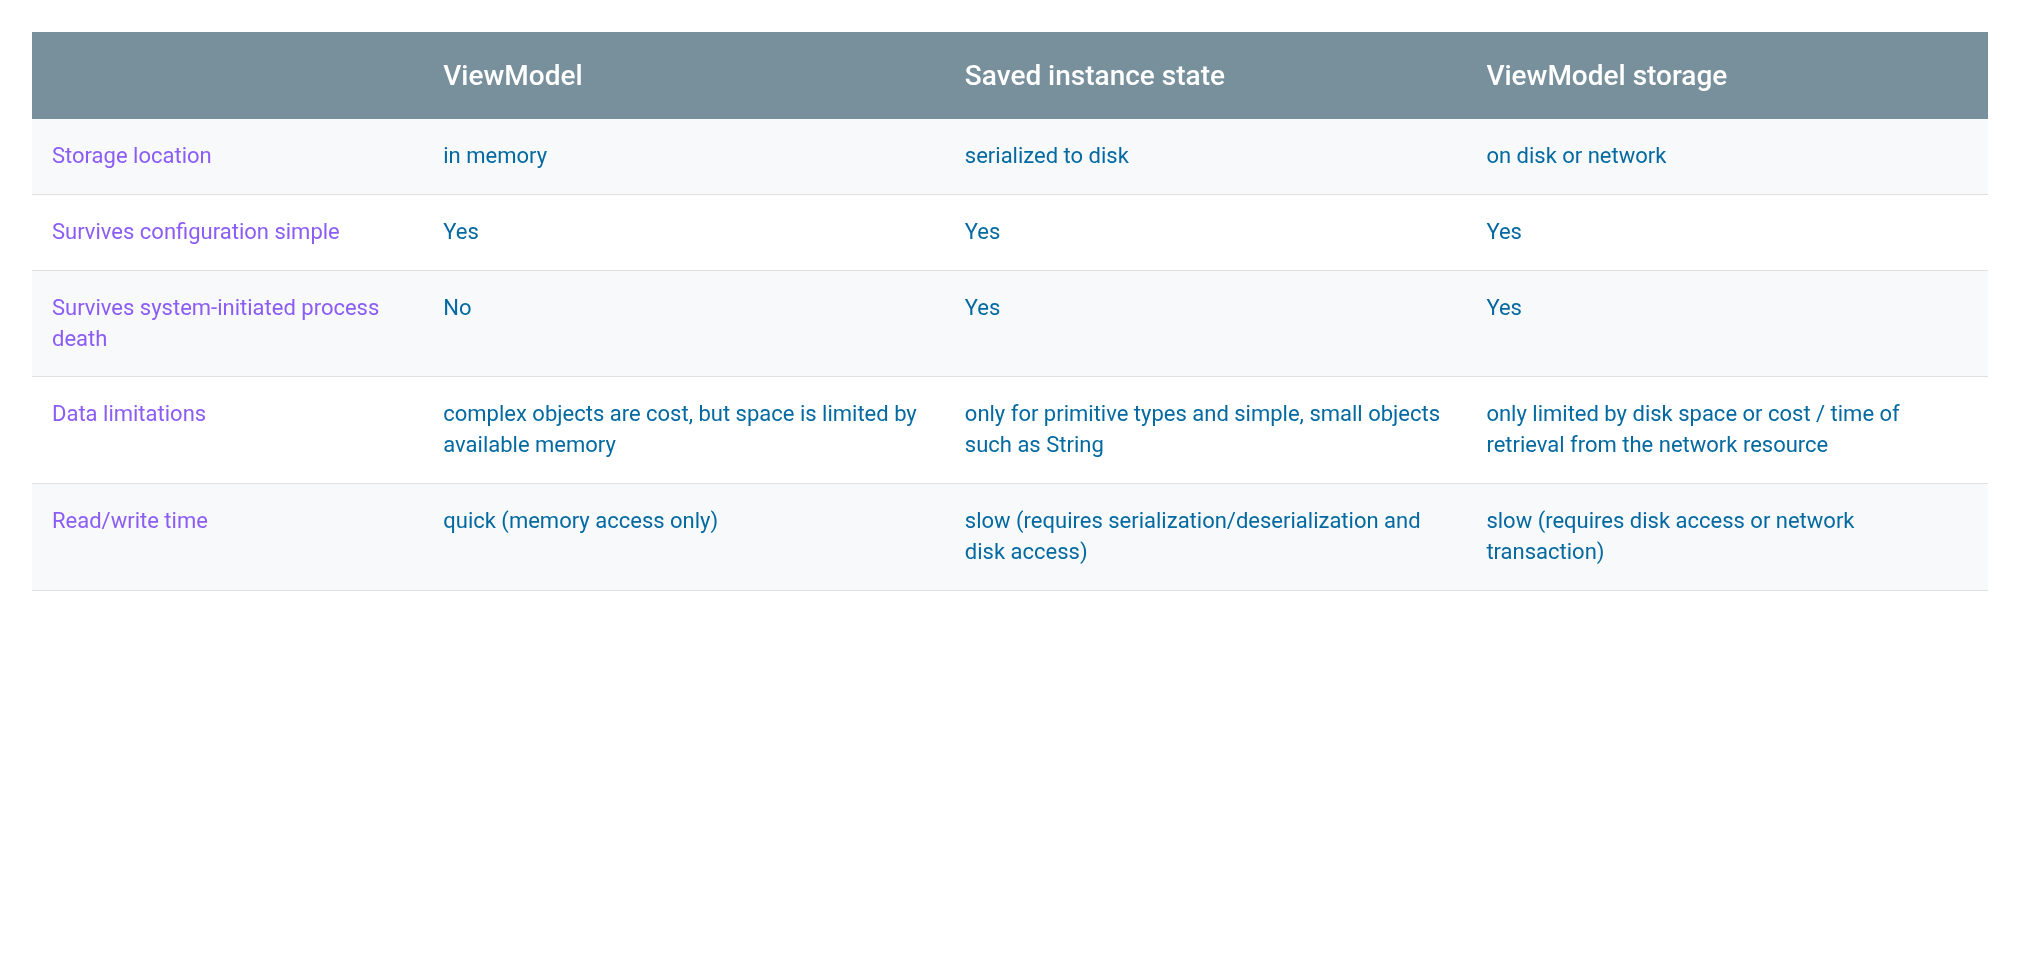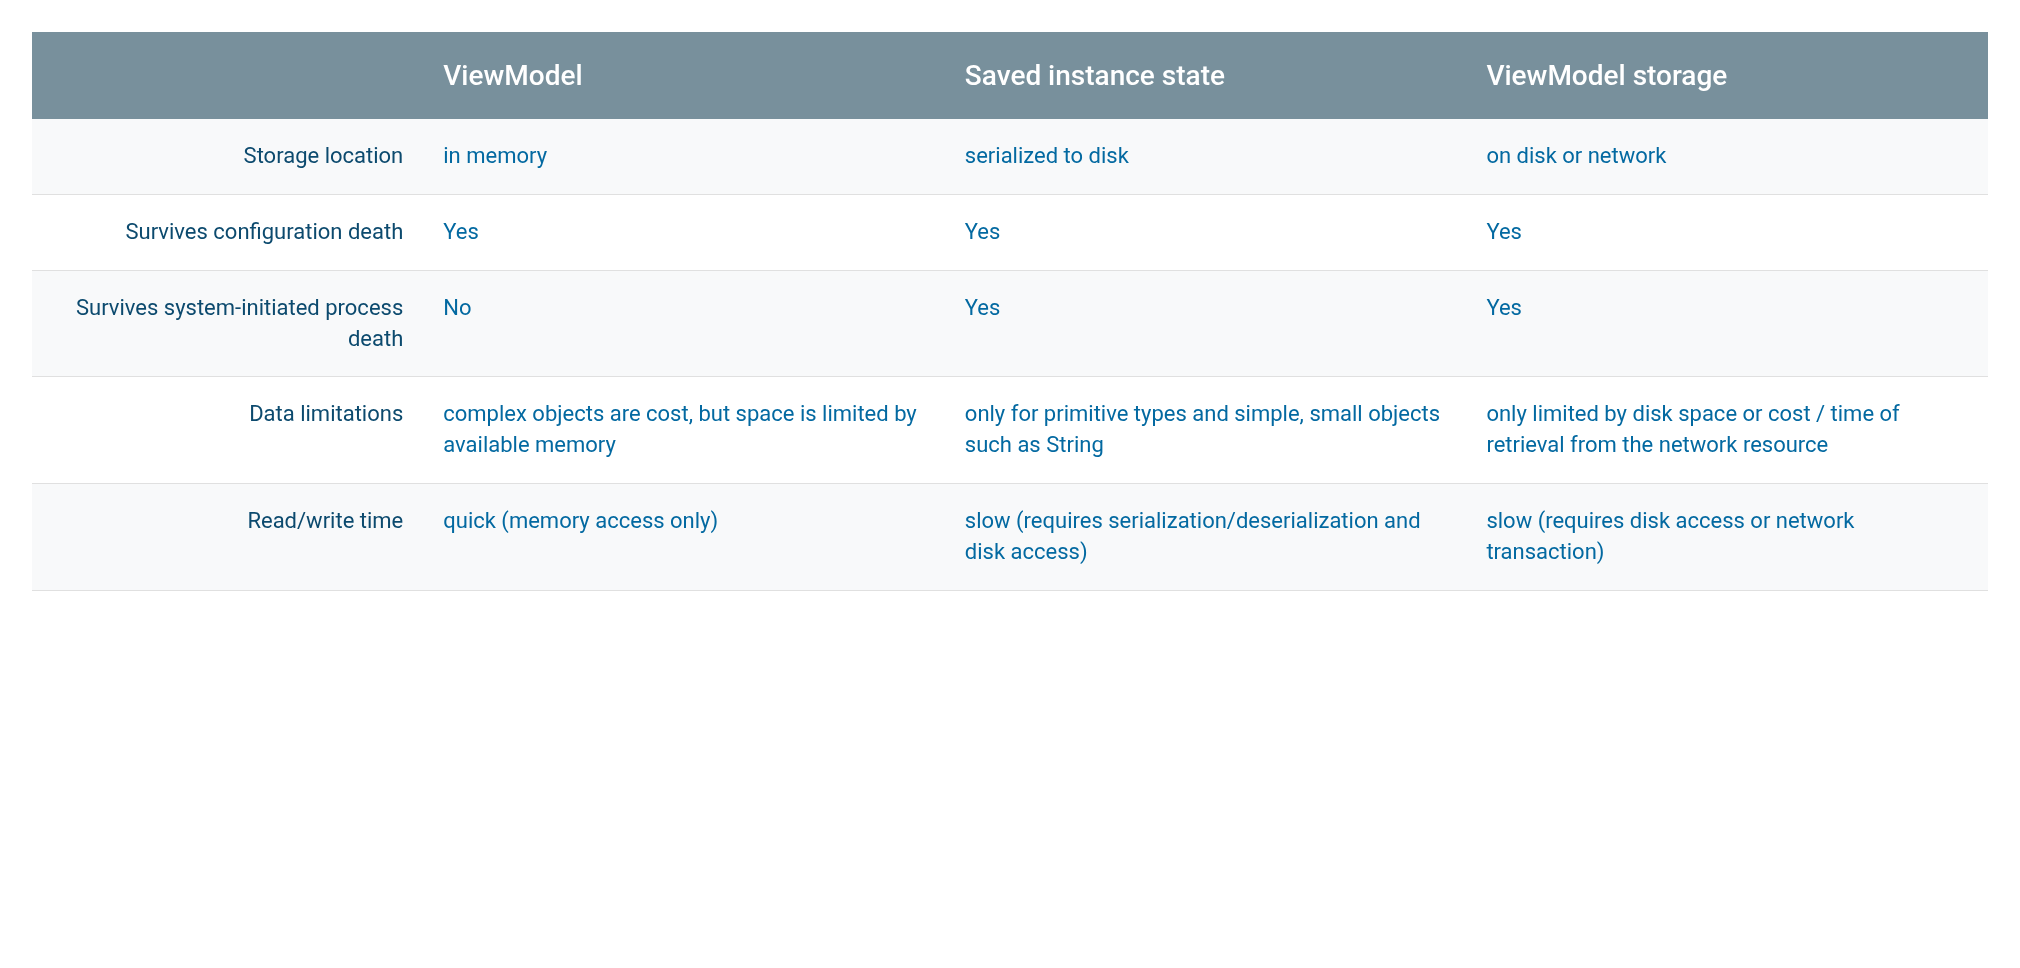--- a/index.html
+++ b/index.html
@@ -45,22 +45,21 @@
     .body-row:nth-child(even) {
       background: #ffffff;
     }
     .body-row td {
       padding: 22px 20px;
       vertical-align: top;
       color: #0369a1;
       font-size: 22px;
     }
     .body-row td:first-child {
-      color: #0c4a6e;
-      text-align: right;
+      color: #8b5cf6;
     }
   </style>
 </head>
 <body>
 
 <table class="table">
   <thead>
     <tr class="header-row">
       <th></th>
       <th>ViewModel</th>
@@ -69,21 +68,21 @@
     </tr>
   </thead>
   <tbody>
     <tr class="body-row">
       <td>Storage location</td>
       <td>in memory</td>
       <td>serialized to disk</td>
       <td>on disk or network</td>
     </tr>
     <tr class="body-row">
-      <td>Survives configuration death</td>
+      <td>Survives configuration simple</td>
       <td>Yes</td>
       <td>Yes</td>
       <td>Yes</td>
     </tr>
     <tr class="body-row">
       <td>Survives system-initiated process death</td>
       <td>No</td>
       <td>Yes</td>
       <td>Yes</td>
     </tr>

